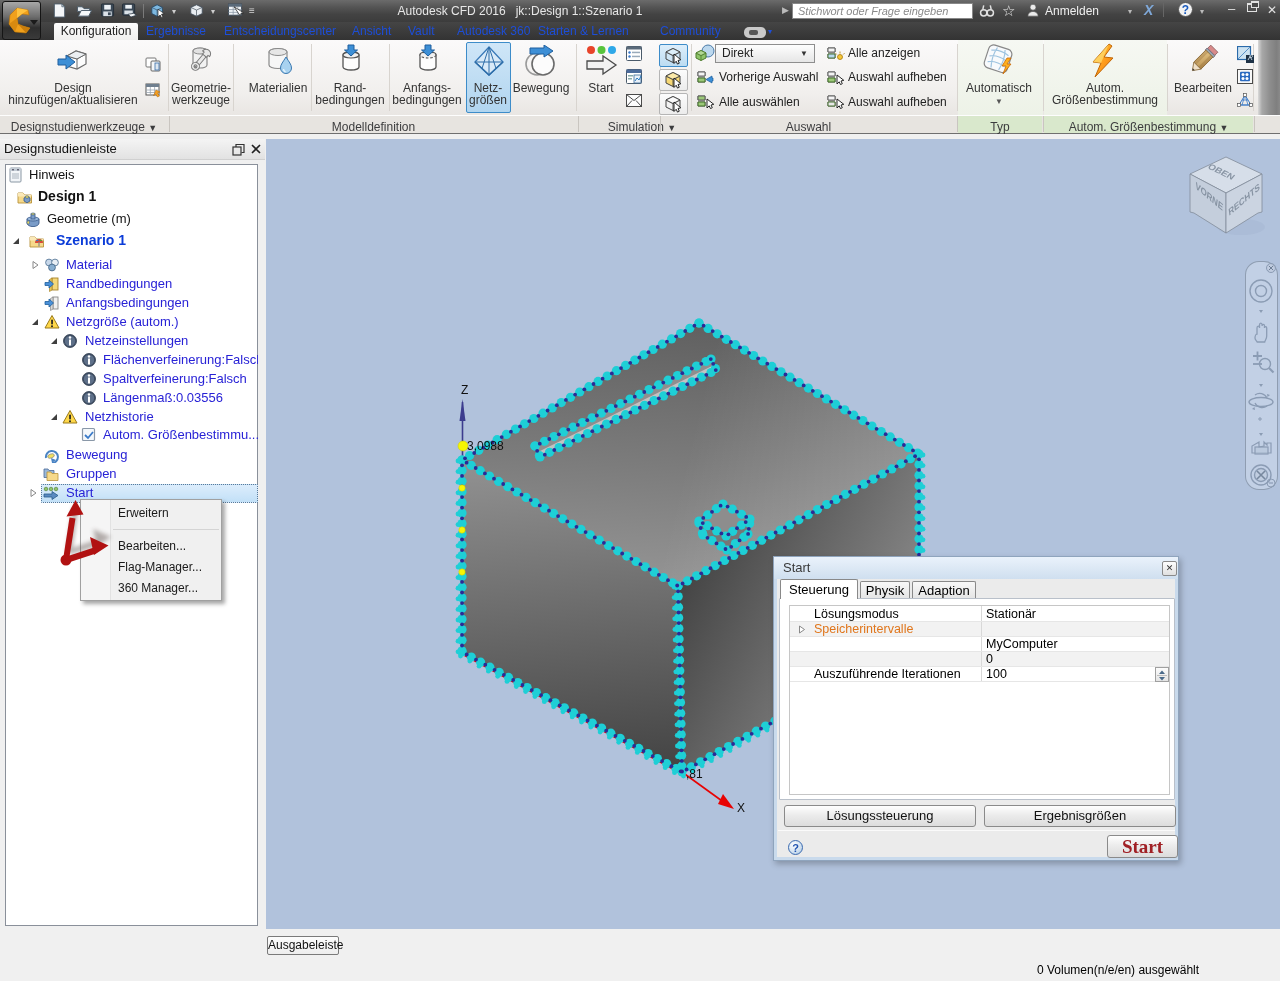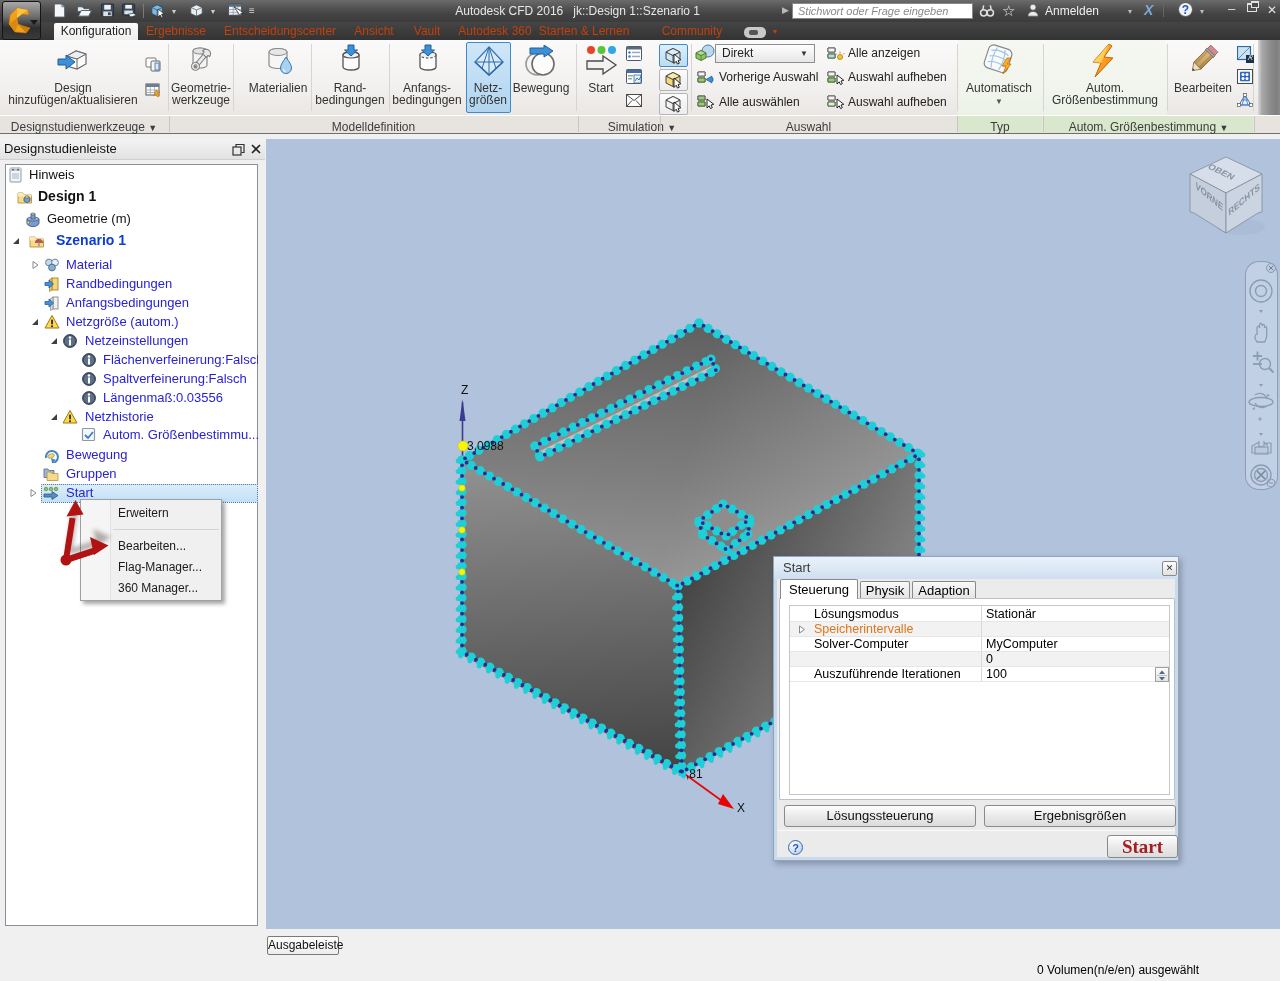--- a/index.html
+++ b/index.html
@@ -2,25 +2,25 @@
 <html><head><meta charset="utf-8">
 <style>
 *{margin:0;padding:0;box-sizing:border-box}
 html,body{width:1280px;height:981px;overflow:hidden;font-family:"Liberation Sans",sans-serif}
 body{position:relative;background:#f0f0f0}
 
 #titlebar{position:absolute;left:0;top:0;width:1280px;height:22px;background:linear-gradient(#6b6b6b,#535353 35%,#434343 65%,#3c3c3c)}
 #tabrow{position:absolute;left:0;top:22px;width:1280px;height:18px;background:linear-gradient(#454545,#333333)}
 #appbtn{position:absolute;left:2px;top:1px;width:39px;height:39px;background:linear-gradient(#a8a8a8,#6d6d6d 40%,#2e2e2e 70%,#3a3a3a);border:1px solid #151515;border-radius:3px;z-index:5}
 .qat{position:absolute;top:4px;height:15px}
-#titletext{position:absolute;top:4px;left:340px;width:360px;color:#e7e7e7;font-size:12px;text-align:right;white-space:nowrap}
+#titletext{position:absolute;top:4px;left:340px;width:360px;color:#e7e7e7;font-size:12px;text-align:center;white-space:nowrap}
 #searchbox{position:absolute;left:792px;top:3px;width:181px;height:16px;background:#fff;border:1px solid #888;color:#8a8a8a;font-style:italic;font-size:11px;line-height:14px;padding-left:5px}
 .ticon{position:absolute;top:3px;color:#d8d8d8;font-size:12px}
 
-.tab{position:absolute;top:23px;height:17px;line-height:17px;color:#c2410c;font-size:12px;text-align:center}
+.tab{position:absolute;top:23px;height:17px;line-height:17px;color:#1d4ed8;font-size:12px;text-align:left}
 #tabactive{position:absolute;left:54px;top:23px;width:84px;height:17px;background:linear-gradient(#fdfdfd,#f0efee);border-radius:2px 2px 0 0;color:#222;font-size:12px;text-align:center;line-height:17px;z-index:2}
 
 #ribbon{position:absolute;left:0;top:40px;width:1280px;height:75px;background:linear-gradient(#fbfafa,#f1efed 70%,#e9e6e3)}
 #band{position:absolute;left:0;top:115px;width:1280px;height:18px;background:#e7e4e0;border-top:1px solid #fdfdfd}
 #bandline{position:absolute;left:0;top:133px;width:1280px;height:1px;background:#6f6f6f}
 .bsec{position:absolute;top:116px;height:17px;line-height:23px;font-size:12px;color:#3c3c3e;text-align:center}
 .bsep{position:absolute;top:116px;width:1px;height:16px;background:#c9c5c0}
 .rsep{position:absolute;top:44px;width:1px;height:67px;background:#d8d4cf}
 .rlabel{position:absolute;font-size:12px;color:#333;text-align:center;line-height:12px;white-space:nowrap}
 .greenband{background:#d9e8cc}
@@ -1250,21 +1250,20 @@
 <div style="position:absolute;left:16px;top:79px;width:379px;height:1px;background:#e6e6e6"></div>
 <div style="position:absolute;left:16px;top:94px;width:379px;height:1px;background:#e6e6e6"></div>
 <div style="position:absolute;left:16px;top:109px;width:379px;height:1px;background:#e6e6e6"></div>
 <div style="position:absolute;left:16px;top:124px;width:379px;height:1px;background:#e6e6e6"></div>
 <div class="grow" style="top:50px;left:40px">Lösungsmodus</div>
 <div class="grow" style="top:50px;left:212px">Stationär</div>
 <svg style="position:absolute;left:24px;top:68px" width="8" height="9" viewBox="0 0 8 9">
       <path d="M1.5 1 L6.5 4.5 L1.5 8 Z" fill="#fff" stroke="#888" stroke-width="1"></path>
     </svg>
 <div class="grow" style="top:65px;left:40px;color:#e0761c">Speicherintervalle</div>
-<div class="grow" style="top:80px;left:40px">Solver-Computer</div>
 <div class="grow" style="top:80px;left:212px">MyComputer</div>
 <div class="grow" style="top:95px;left:212px">0</div>
 <div class="grow" style="top:110px;left:40px">Auszuführende Iterationen</div>
 <div class="grow" style="top:110px;left:212px">100</div>
 <div style="position:absolute;left:381px;top:110px;width:14px;height:15px;background:linear-gradient(#fcfcfc,#e4e4e4);border:1px solid #a0a0a0">
 <svg width="12" height="13" viewBox="0 0 12 13">
         <path d="M6 1.5 L9 5 H3 Z" fill="#4a6a8a"></path>
         <path d="M6 11.5 L9 8 H3 Z" fill="#4a6a8a"></path>
         <path d="M1 6.5 h10" stroke="#b0b0b0" stroke-width="0.8"></path>
       </svg></div>

